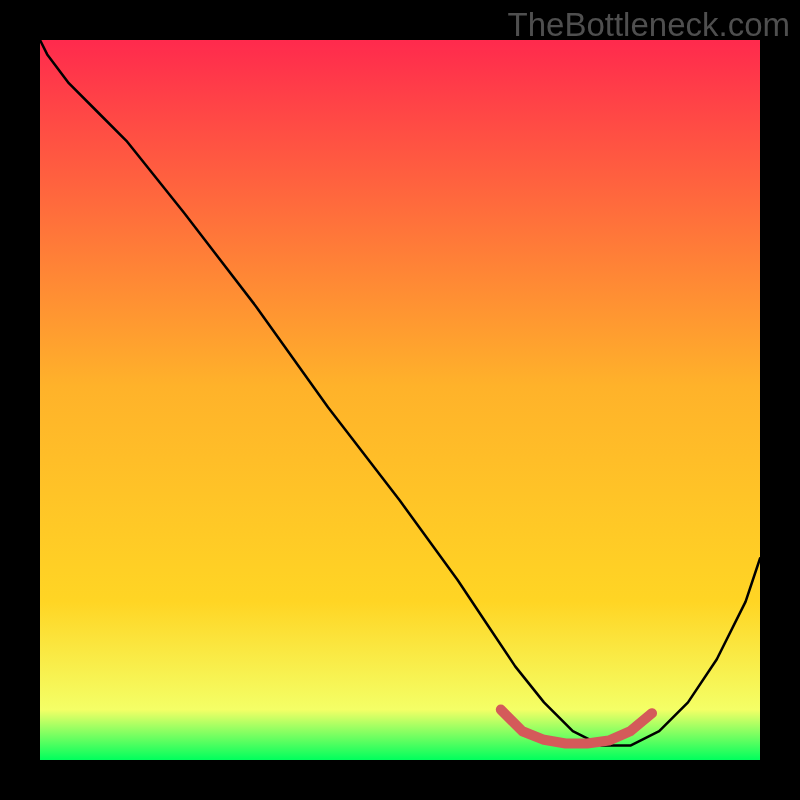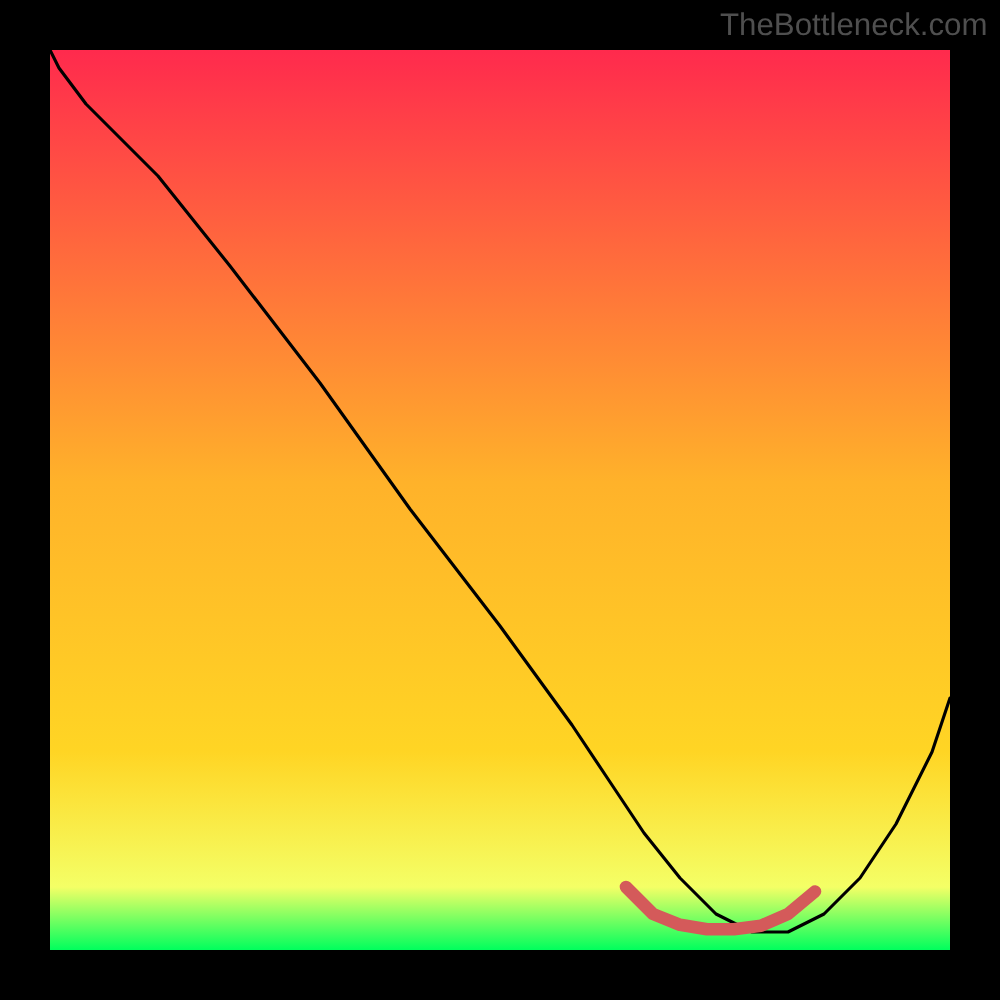--- a/index.html
+++ b/index.html
@@ -27,21 +27,21 @@
   .plot-area svg {
     display: block;
     width: 720px;
     height: 720px;
   }
   .watermark {
     position: absolute;
     top: 6px;
     right: 10px;
     color: #4f4f4f;
-    font-size: 25px;
+    font-size: 33px;
     font-weight: 400;
     letter-spacing: 0;
     user-select: none;
   }
 </style>
 </head>
 <body>
 
 <div class="canvas">
 

